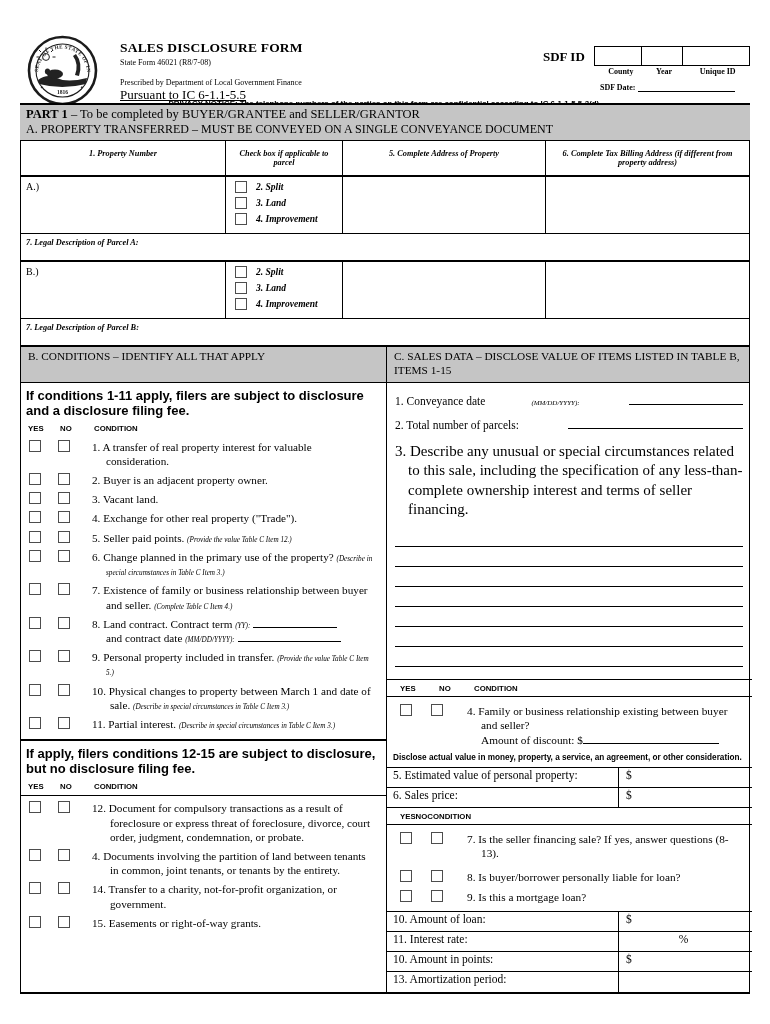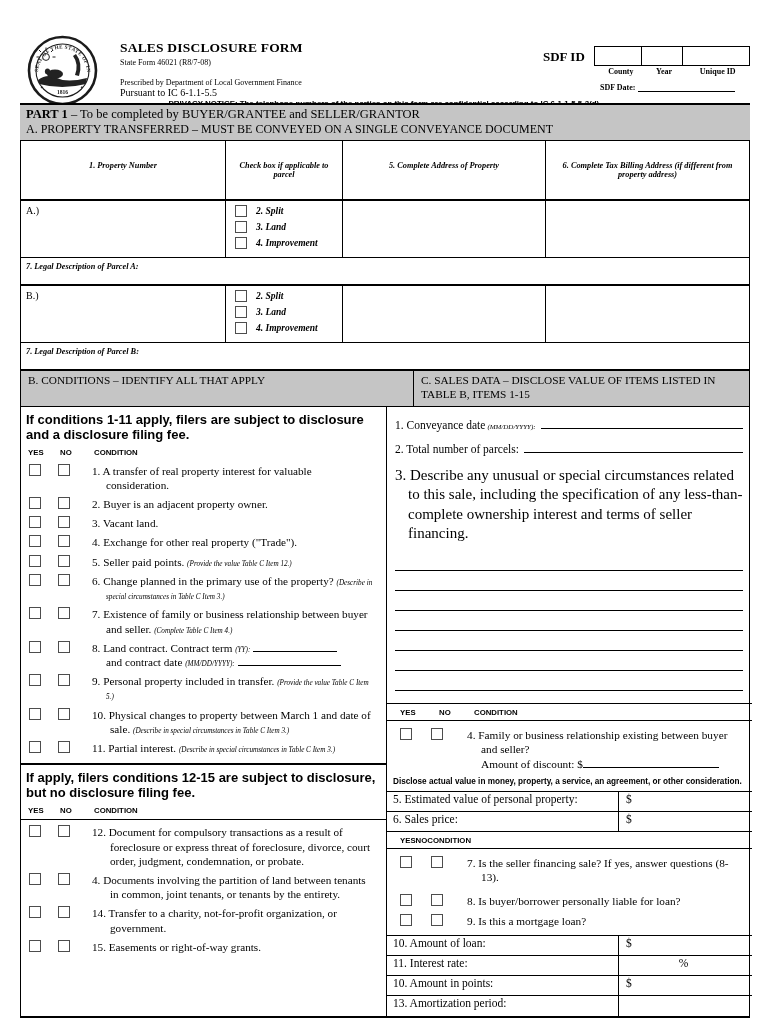--- a/index.html
+++ b/index.html
@@ -6,21 +6,21 @@
   body { background: #fff; }
   .page { position: relative; width: 770px; height: 1024px; background: #fff; color: #000;
           font-family: "Liberation Serif", serif; overflow: hidden; }
 
   
   .seal { position: absolute; left: 27px; top: 35px; }
   .htitle { position: absolute; left: 120px; top: 40px; }
   .htitle .t { font-size: 13.5px; font-weight: bold; letter-spacing: .2px; }
   .htitle .s { font-size: 8px; margin-top: 2px; }
   .htitle .p { font-size: 8px; margin-top: 11px; }
-  .htitle .p2 { font-size: 10px; }
+  .htitle .p2 { font-size: 13px; text-decoration: underline; }
   .sdf { position: absolute; left: 543px; top: 46px; width: 208px; }
   .sdf-row { display: flex; }
   .sdf-id { font-weight: bold; font-size: 13px; margin-right: 9px; margin-top: 3px; }
   .sdf-boxes { display: flex; border: 1px solid #000; height: 20px; background: #fff; }
   .sdf-boxes .bx { height: 100%; }
   .sdf-boxes .bx + .bx { border-left: 1px solid #000; }
   .b1 { width: 46px; } .b2 { width: 41px; } .b3 { width: 67px; }
   .sdf-labels { display: flex; font-weight: bold; font-size: 8px; margin-left: 55px; margin-top: 1px; }
   .sdf-labels span { text-align: center; }
   .sdf-date { font-weight: bold; font-size: 8px; margin-left: 57px; margin-top: 7px; display: flex; align-items: flex-end; }
@@ -33,33 +33,33 @@
 
   .part1bar { background: #c5c5c5; border-top: 2px solid #000; border-bottom: 1px solid #000; padding: 2px 6px 3px; }
   .p1l1 { font-size: 12.5px; }
   .p1l1 b { font-weight: bold; }
   .p1l2 { font-size: 12px; }
 
   .ptable { border-left: 1.5px solid #000; border-right: 1.5px solid #000; }
   .pgrid { display: grid; grid-template-columns: 204px 117px 203px 1fr; }
   .pgrid > div + div { border-left: 1px solid #000; }
   .phead { border-bottom: 2px solid #000; text-align: center; font-weight: bold; font-style: italic; font-size: 8.3px; }
-  .phead > div { padding: 20px 8px; min-height: 33px; }
+  .phead > div { padding: 8px 8px; min-height: 33px; }
   .prow > div { min-height: 56px; }
   .prow .plab { font-size: 10px; padding: 4px 5px; }
   .pcheckcol { padding: 4px 0 0 9px; }
   .pcheck { display: flex; align-items: center; margin-bottom: 4px; }
   .pcheck .cb { margin-right: 9px; }
   .pcheck .cl { font-weight: bold; font-style: italic; font-size: 9.5px; }
   .plegal { border-top: 1px solid #000; font-weight: bold; font-style: italic; font-size: 8.3px;
             padding: 4px 5px; min-height: 27px; }
   .thicksep { border-bottom: 2.5px solid #000; }
 
   .bcbar { display: grid; grid-template-columns: 365px 1fr; background: #c5c5c5;
-           border: 1.5px solid #000; border-top: 2.5px solid #000; border-bottom: 1.5px solid #000; gap: 27px; }
+           border: 1.5px solid #000; border-top: 2.5px solid #000; border-bottom: 1.5px solid #000; }
   .bcbar > div { padding: 3px 7px 4px; font-size: 11.3px; line-height: 1.22; }
   .bcbar .cR { border-left: 1.5px solid #000; }
 
   .content { display: grid; grid-template-columns: 365px 1fr; border: 1.5px solid #000; border-top: 0;
              border-bottom: 2.5px solid #000; min-height: 568px; }
   .ccol { border-left: 1.5px solid #000; }
 
   .sansb { font-family: "Liberation Sans", sans-serif; font-weight: bold; }
   .fee-note { font-size: 13px; padding: 5px 4px 0 5px; }
   .ync { display: flex; font-size: 7.8px; padding: 6px 0 2px 7px; }
@@ -70,21 +70,21 @@
   .crow { display: flex; align-items: flex-start; margin: 5px 0 0 8px; }
   .crow .cb + .cb { margin-left: 17px; }
   .ctext { margin-left: 22px; width: 282px; font-size: 11.2px; line-height: 1.27; padding-left: 14px; text-indent: -14px; }
   .inote { font-size: 7.2px; font-style: italic; }
   .blank { display: inline-block; border-bottom: 1px solid #000; height: 11px; vertical-align: baseline; }
 
   .fee-note2 { border-top: 2px solid #000; margin-top: 8px; }
   .yncline { border-bottom: 1px solid #000; padding-bottom: 4px; }
 
   
-  .citem { display: flex; align-items: baseline; margin: 10px 9px 0 8px; font-size: 11.5px; }
+  .citem { display: flex; align-items: baseline; margin: 10px 9px 0 8px; font-size: 11.5px; gap: 44px; }
   .citem .inote { font-size: 7px; margin-left: 2px; }
   .citem .fill { flex: 1; border-bottom: 1px solid #000; height: 12px; margin-left: 5px; }
   .citem3 { margin: 11px 9px 0 8px; font-size: 15px; line-height: 1.3; padding-left: 13px; text-indent: -13px; }
   .blankline { height: 20px; border-bottom: 1px solid #000; margin: 0 9px 0 8px; }
   .cync { display: flex; font-size: 7.8px; padding: 4px 0 3px 13px; border-top: 1.5px solid #000; border-bottom: 1px solid #000; margin-top: 12px; }
   .cync .y { width: 39px; } .cync .n { width: 35px; }
   .crow2 { display: flex; align-items: flex-start; margin: 7px 0 0 13px; }
   .crow2 .cb + .cb { margin-left: 19px; }
   .ctext2 { margin-left: 24px; width: 262px; font-size: 11.3px; line-height: 1.3; padding-left: 14px; text-indent: -14px; }
   .amtline .blank { width: 136px; }

